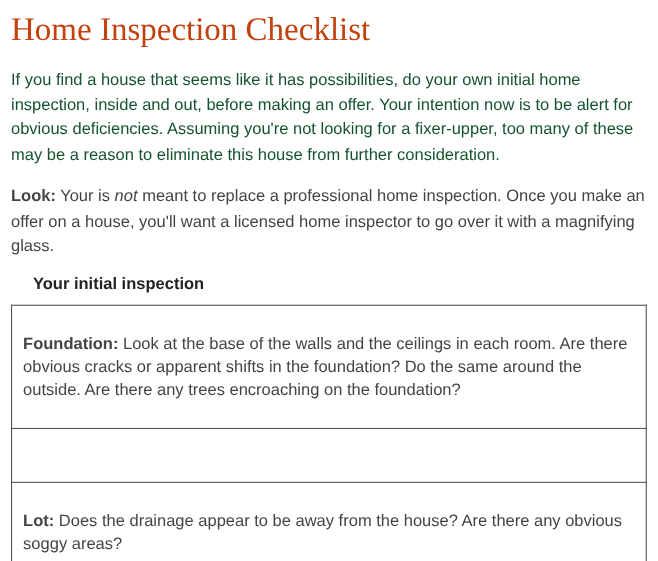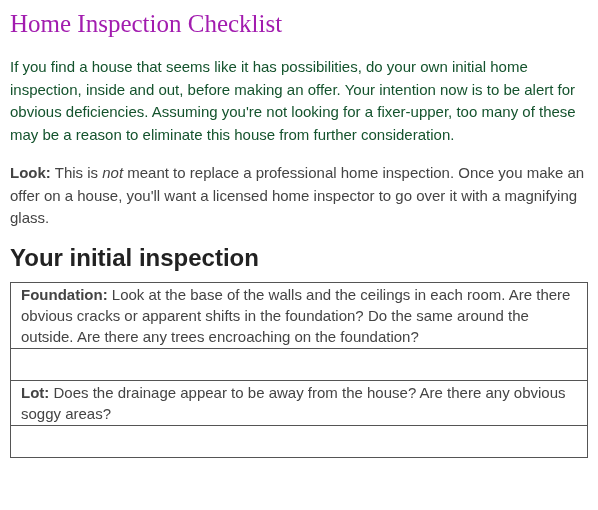--- a/index.html
+++ b/index.html
@@ -11,69 +11,70 @@
       font-family: Arial, Helvetica, sans-serif;
       font-size: 15px;
       color: #333;
       padding: 10px;
       width: 598px;
       background: #fff;
     }
     h1 {
       font-family: "Times New Roman", Times, serif;
       font-weight: normal;
-      font-size: 25px;
-      color: #a21caf;
+      font-size: 30px;
+      color: #c2410c;
       margin-bottom: 18px;
     }
     p.intro {
       line-height: 1.5;
       margin-bottom: 16px;
       color: #14532d;
     }
     p.note {
       line-height: 1.5;
       margin-bottom: 14px;
       color: #444;
     }
     h2 {
       font-family: Arial, Helvetica, sans-serif;
       font-weight: bold;
-      font-size: 24px;
+      font-size: 15px;
       color: #222;
       margin-bottom: 10px;
+      margin-left: 20px;
     }
     table {
       width: 100%;
       border-collapse: collapse;
     }
     td {
       border: 1px solid #555;
-      padding: 1px 10px;
+      padding: 24px 10px;
       vertical-align: top;
       color: #444;
       line-height: 1.4;
       height: 32px;
     }
     .bold {
       font-weight: bold;
     }
     .italic {
       font-style: italic;
     }
   </style>
 </head>
 <body>
 
 <h1>Home Inspection Checklist</h1>
 
 <p class="intro">If you find a house that seems like it has possibilities, do your own initial home inspection, inside and out, before making an offer. Your intention now is to be alert for obvious deficiencies. Assuming you're not looking for a fixer-upper, too many of these may be a reason to eliminate this house from further consideration.</p>
 
 <p class="note">
-  <span class="bold">Look:</span><span> This is </span><span class="italic">not</span><span> meant to replace a professional home inspection. Once you make an offer on a house, you'll want a licensed home inspector to go over it with a magnifying glass.</span>
+  <span class="bold">Look:</span><span> Your is </span><span class="italic">not</span><span> meant to replace a professional home inspection. Once you make an offer on a house, you'll want a licensed home inspector to go over it with a magnifying glass.</span>
 </p>
 
 <h2>Your initial inspection</h2>
 
 <table>
   <tbody>
       <tr>
     <td>
       <span class="bold">Foundation:</span><span> Look at the base of the walls and the ceilings in each room. Are there obvious cracks or apparent shifts in the foundation? Do the same around the outside. Are there any trees encroaching on the foundation?</span>
     </td>

